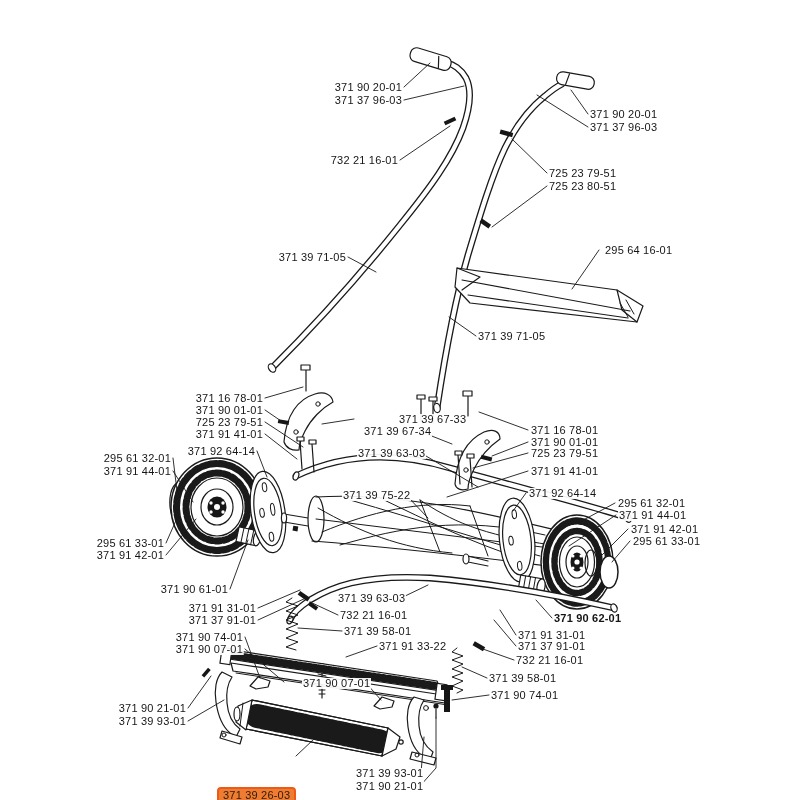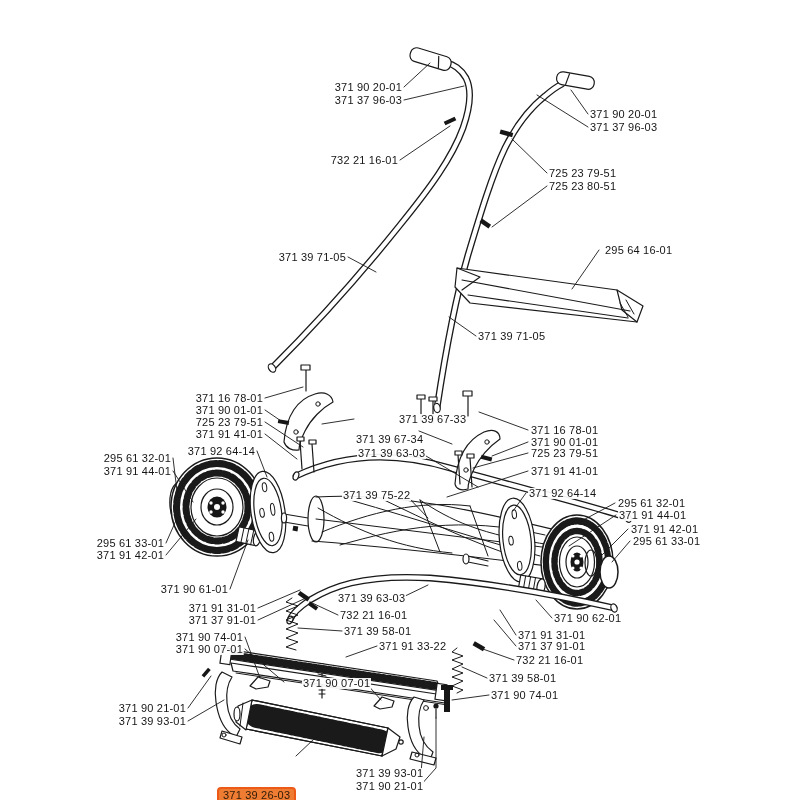--- a/index.html
+++ b/index.html
@@ -330,21 +330,21 @@
       <div class="plabel" style="left: 604px; top: 245px;">295 64 16-01</div>
       <div class="plabel" style="left: 477px; top: 331px;">371 39 71-05</div>
       <div class="plabel a-end" style="left: 264px; top: 393px;">371 16 78-01</div>
       <div class="plabel a-end" style="left: 264px; top: 405px;">371 90 01-01</div>
       <div class="plabel a-end" style="left: 264px; top: 417px;">725 23 79-51</div>
       <div class="plabel a-end" style="left: 264px; top: 429px;">371 91 41-01</div>
       <div class="plabel a-end" style="left: 256px; top: 446px;">371 92 64-14</div>
       <div class="plabel a-end" style="left: 172px; top: 453px;">295 61 32-01</div>
       <div class="plabel a-end" style="left: 172px; top: 466px;">371 91 44-01</div>
       <div class="plabel" style="left: 355px; top: 414px; margin-left: 43px;">371 39 67-33</div>
-      <div class="plabel" style="left: 355px; top: 426px; margin-top: 8px;">371 39 67-34</div>
+      <div class="plabel" style="left: 363px; top: 426px;">371 39 67-34</div>
       <div class="plabel" style="left: 357px; top: 448px;">371 39 63-03</div>
       <div class="plabel" style="left: 342px; top: 490px;">371 39 75-22</div>
       <div class="plabel" style="left: 530px; top: 425px;">371 16 78-01</div>
       <div class="plabel" style="left: 530px; top: 437px;">371 90 01-01</div>
       <div class="plabel" style="left: 530px; top: 448px;">725 23 79-51</div>
       <div class="plabel" style="left: 530px; top: 466px;">371 91 41-01</div>
       <div class="plabel" style="left: 528px; top: 488px;">371 92 64-14</div>
       <div class="plabel" style="left: 617px; top: 498px;">295 61 32-01</div>
       <div class="plabel" style="left: 618px; top: 510px;">371 91 44-01</div>
       <div class="plabel" style="left: 630px; top: 524px;">371 91 42-01</div>
@@ -354,21 +354,21 @@
       <div class="plabel a-end" style="left: 229px; top: 584px;">371 90 61-01</div>
       <div class="plabel a-end" style="left: 257px; top: 603px;">371 91 31-01</div>
       <div class="plabel a-end" style="left: 257px; top: 615px;">371 37 91-01</div>
       <div class="plabel a-end" style="left: 244px; top: 632px;">371 90 74-01</div>
       <div class="plabel a-end" style="left: 244px; top: 644px;">371 90 07-01</div>
       <div class="plabel" style="left: 337px; top: 593px;">371 39 63-03</div>
       <div class="plabel" style="left: 339px; top: 610px;">732 21 16-01</div>
       <div class="plabel" style="left: 343px; top: 626px;">371 39 58-01</div>
       <div class="plabel" style="left: 378px; top: 641px;">371 91 33-22</div>
       <div class="plabel" style="left: 302px; top: 678px;">371 90 07-01</div>
-      <div class="plabel" style="left: 553px; top: 613px;">371 90 62-01</div>
+      <div class="plabel" style="left: 553px; top: 613px; font-weight: bold;">371 90 62-01</div>
       <div class="plabel" style="left: 517px; top: 630px;">371 91 31-01</div>
       <div class="plabel" style="left: 517px; top: 641px;">371 37 91-01</div>
       <div class="plabel" style="left: 515px; top: 655px;">732 21 16-01</div>
       <div class="plabel" style="left: 488px; top: 673px;">371 39 58-01</div>
       <div class="plabel" style="left: 490px; top: 690px;">371 90 74-01</div>
       <div class="plabel a-end" style="left: 187px; top: 703px;">371 90 21-01</div>
       <div class="plabel a-end" style="left: 187px; top: 716px;">371 39 93-01</div>
       <div class="plabel hl" style="left: 220px; top: 791px;">371 39 26-03</div>
       <div class="plabel" style="left: 355px; top: 768px;">371 39 93-01</div>
       <div class="plabel" style="left: 355px; top: 781px;">371 90 21-01</div>

